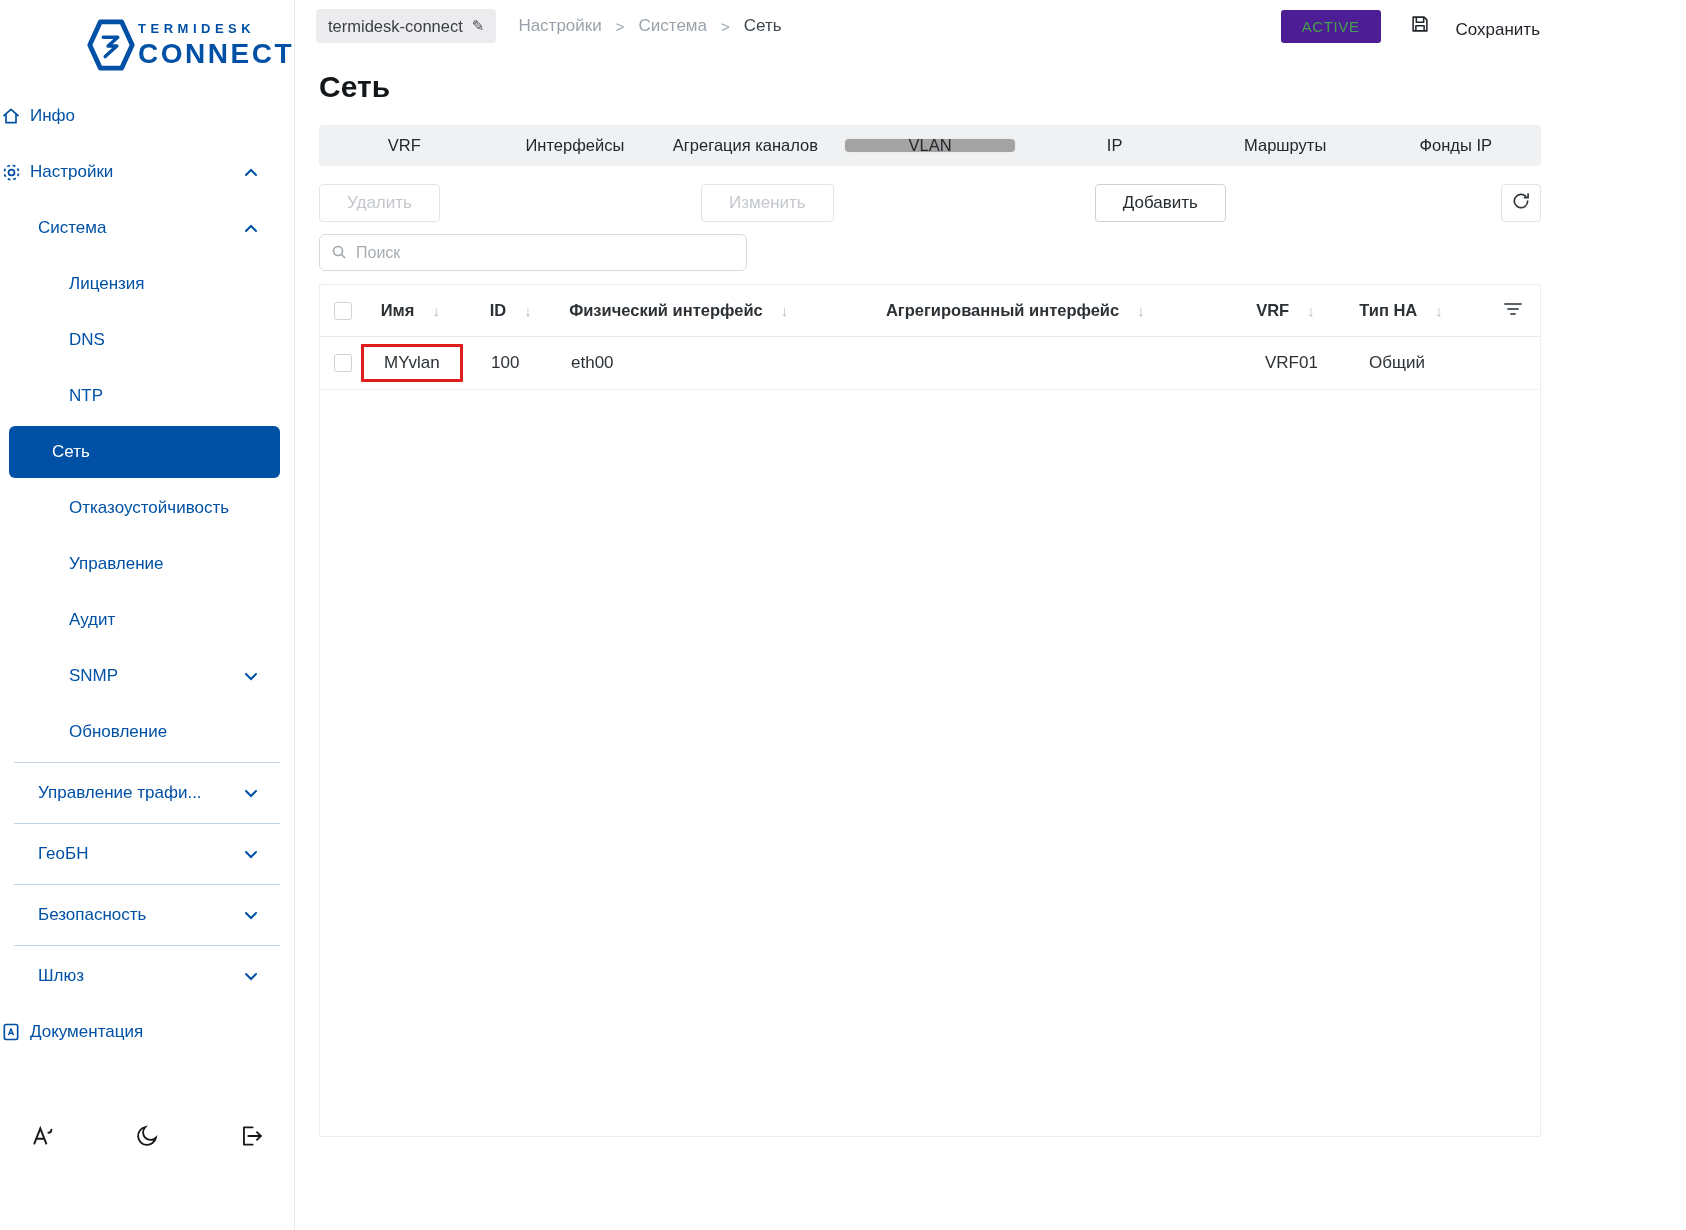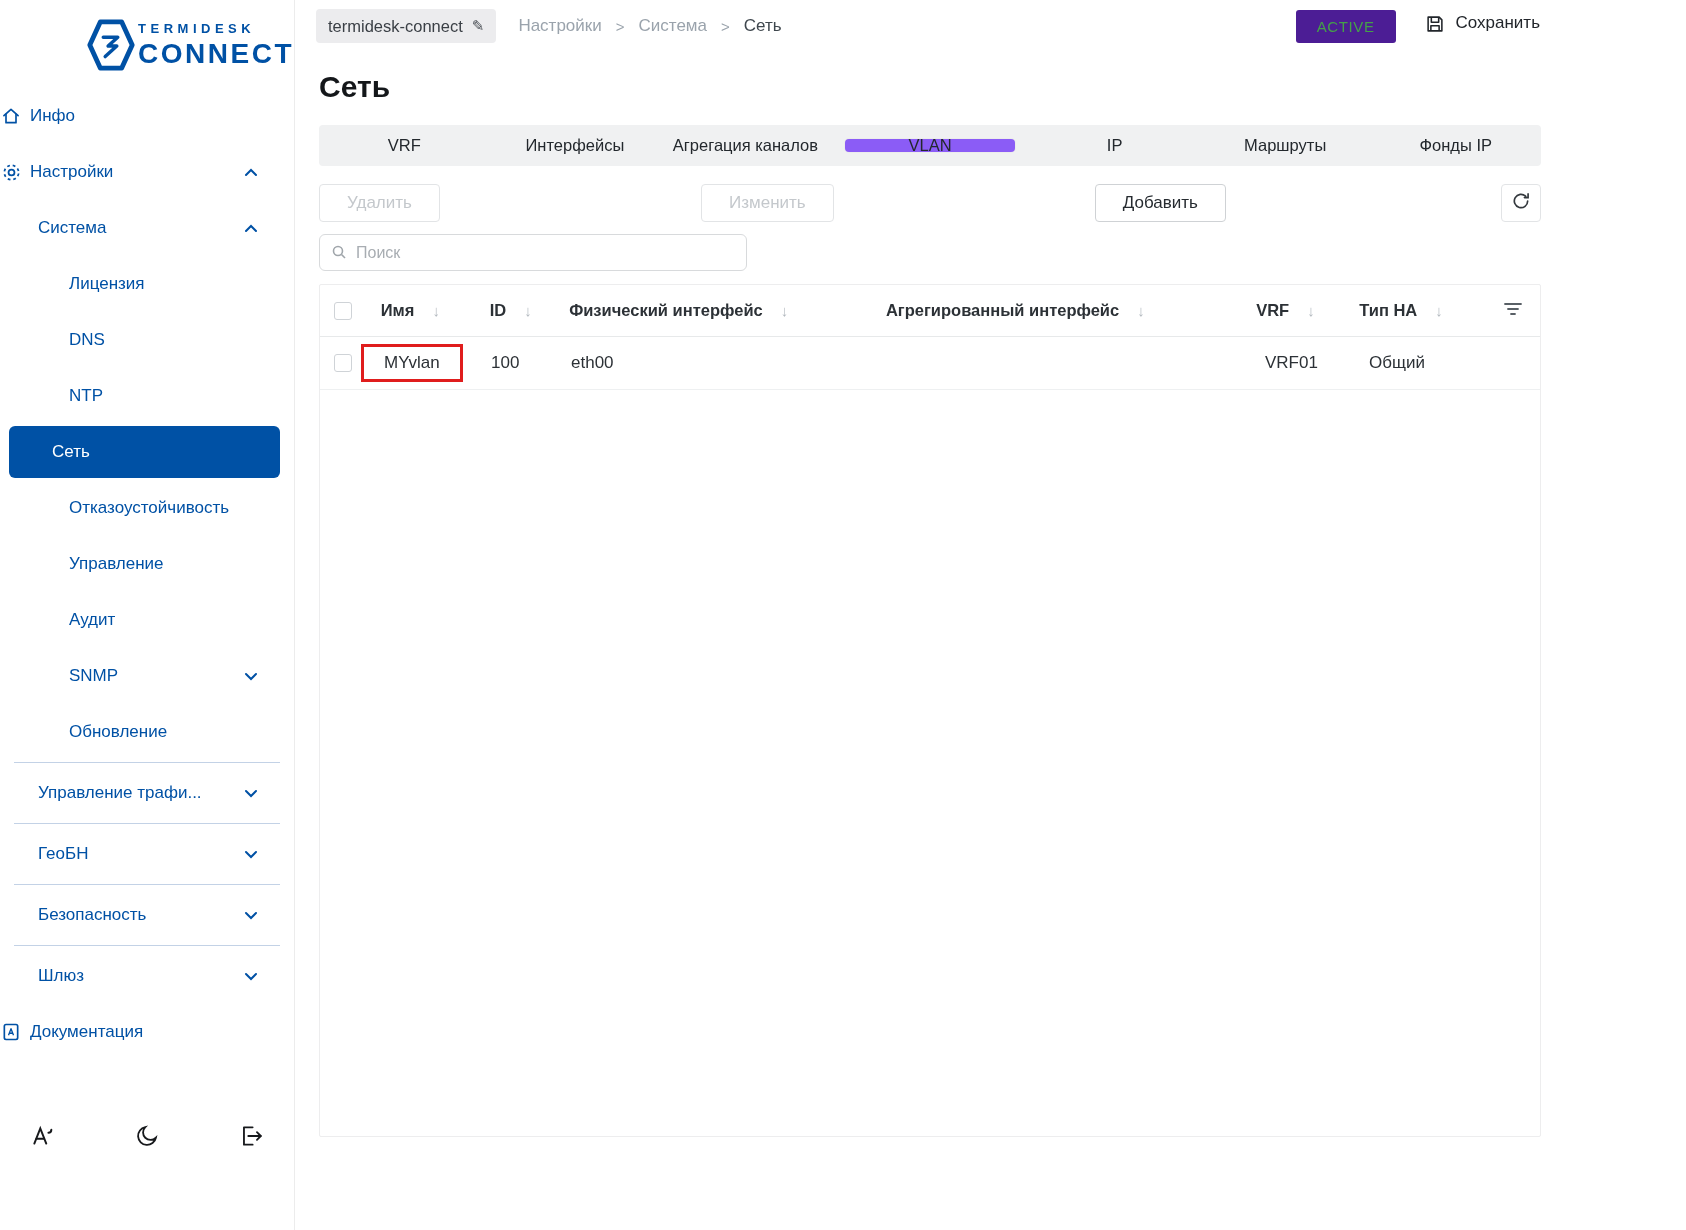--- a/index.html
+++ b/index.html
@@ -29,29 +29,29 @@
   
   .topbar { position:absolute; left:296px; top:0; width:1390px; height:52px; display:flex; align-items:center; padding:0 146px 0 20px; background:#fff; }
   .host-chip { background:#ececee; border-radius:4px; height:34px; display:flex; align-items:center; gap:9px; padding:0 12px; font-size:16.5px; color:#3a3f45; cursor:pointer; }
   .pencil { font-size:15px; color:#4a4f55; }
   .breadcrumb { display:flex; align-items:center; gap:14px; margin-left:22px; font-size:17px; color:#9aa3ac; }
   .bc-link { cursor:pointer; }
   .bc-sep { font-size:15px; }
   .bc-current { color:#3f474e; }
   .topbar-right { margin-left:auto; display:flex; align-items:center; gap:28px; }
   .badge { background:#4c1d95; color:#45a049; font-size:15px; letter-spacing:0.6px; padding:8px 21px; border-radius:3px; }
-  .save-btn { display:flex; align-items:flex-start; gap:10px; background:none; border:none; font-size:17px; color:#22262b; font-family:inherit; cursor:pointer; }
+  .save-btn { display:flex; align-items:flex-end; gap:25px; background:none; border:none; font-size:17px; color:#22262b; font-family:inherit; cursor:pointer; }
 
   
   .main { position:absolute; left:296px; top:52px; width:1390px; height:1178px; padding:18px 145px 0 23px; background:#fff; }
   .page-title { font-size:30px; font-weight:bold; color:#14171a; }
 
   .tabs { margin-top:21px; height:41px; background:#f0f1f2; border-radius:4px; display:flex; }
   .tab { flex:1; display:flex; align-items:center; justify-content:center; font-size:16.5px; color:#23282d; cursor:pointer; }
-  .tab.active { background:#8b5cf6; border-radius:4px; margin:14px; box-shadow:0 0 0 1px #ececec; }
+  .tab.active { background:#a3a3a3; border-radius:4px; margin:14px; box-shadow:0 0 0 1px #ececec; }
 
   .actions { margin-top:18px; display:flex; justify-content:space-between; align-items:center; gap:13px; }
   .btn { height:38px; padding:0 27px; background:#fff; border:1px solid #e2e4e6; border-radius:4px; font-size:17px; font-family:inherit; color:#262b30; cursor:pointer; }
   .btn.disabled { color:#c4c8cc; }
   .btn-add { border-color:#cfd2d5; }
   .icon-btn { width:40px; padding:0; display:flex; align-items:center; justify-content:center; margin-left:14px; }
 
   .search-wrap { margin-top:12px; position:relative; width:428px; }
   .search-wrap input { width:100%; height:37px; border:1px solid #d8dadc; border-radius:6px; padding:0 12px 0 36px; font-size:16px; font-family:inherit; color:#333; outline:none; background:#fff; }
   .search-wrap input::placeholder { color:#a8adb2; }

